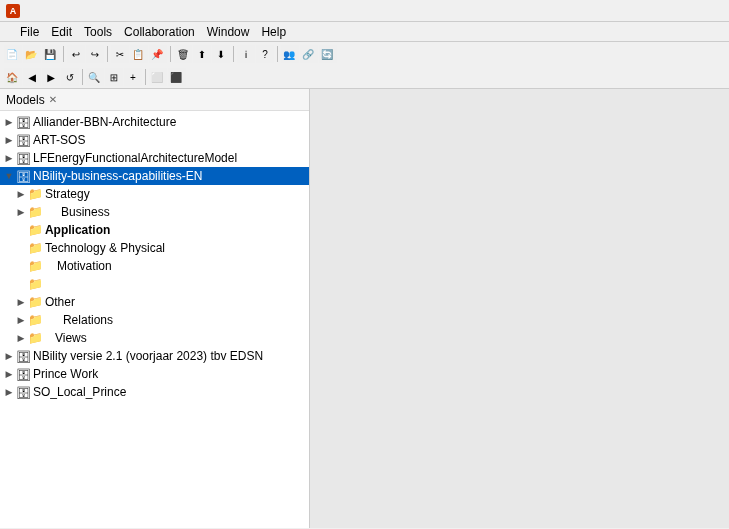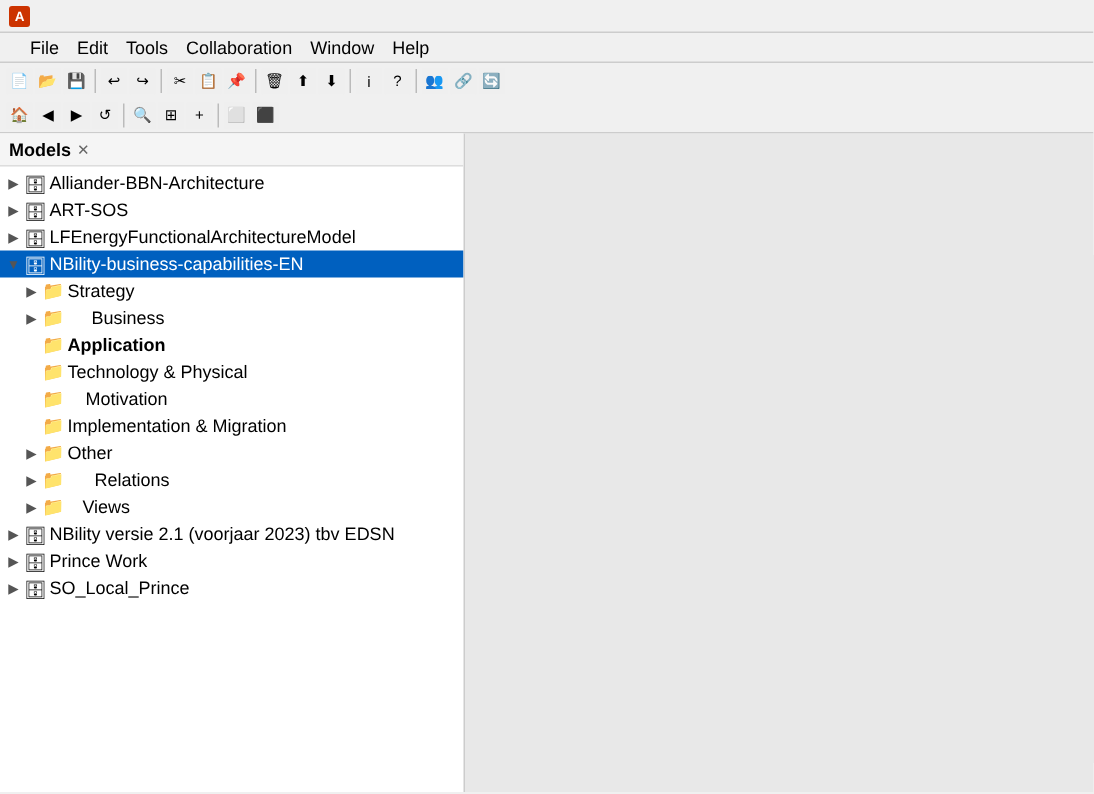--- a/index.html
+++ b/index.html
@@ -102,21 +102,21 @@
     .models-tab {
       display: flex;
       align-items: center;
       background: #f5f5f5;
       border-bottom: 1px solid #ddd;
       padding: 2px 6px;
       height: 22px;
       font-size: 12px;
     }
     .models-tab-label {
-      font-weight: bold;
+      font-weight: normal;
       font-size: 12px;
     }
     .close-tab {
       margin-left: 4px;
       cursor: pointer;
       font-size: 10px;
       color: #666;
     }
 
     
@@ -301,21 +301,20 @@
 
       <div class="tree-item indent-1">
         <span class="expand-arrow empty">▶</span>
         <span class="folder-yellow">📁</span>
         <span style="margin-left:14px;">Motivation</span>
       </div>
 
       <div class="tree-item indent-1">
         <span class="expand-arrow empty">▶</span>
         <span class="folder-yellow">📁</span>
-        <span style="margin-left:2px;">Implementation &amp; Migration</span>
       </div>
 
       <div class="tree-item indent-1">
         <span class="expand-arrow">▶</span>
         <span class="folder-yellow">📁</span>
         <span style="margin-left:2px;">Other</span>
       </div>
 
       <div class="tree-item indent-1">
         <span class="expand-arrow">▶</span>

